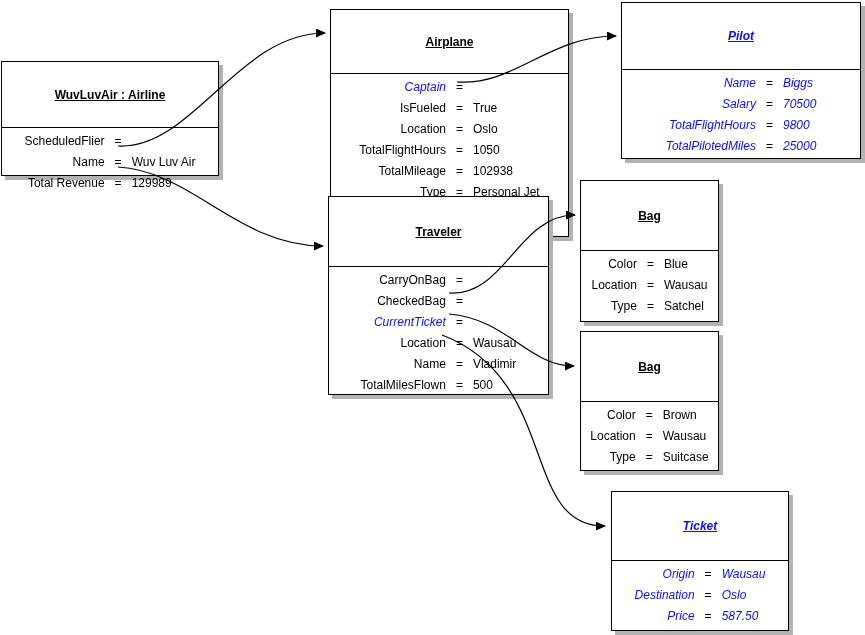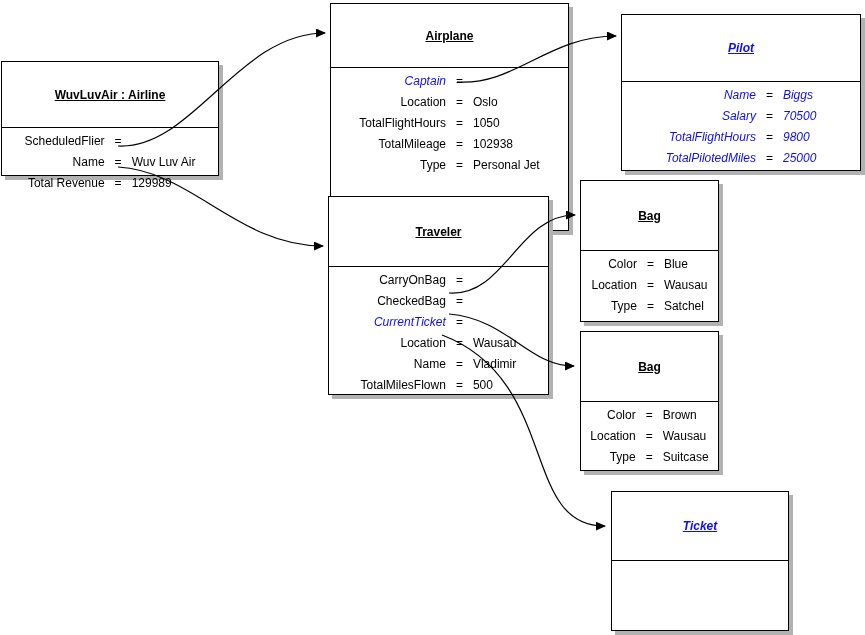--- a/index.html
+++ b/index.html
@@ -50,23 +50,23 @@
   .prop-eq{text-align:center;padding:0 5px;}
   .prop-val{text-align:left;padding-left:5px;}
   .prop-row.blue .prop-lbl,
   .prop-row.blue .prop-val{
     color:var(--blue_text,#0000e6);
     font-style:italic;
   }
   
   #box-airline {left:1px;  top:61px;  width:218px;height:115px;}
   #box-airline  .obj-header{height:66px;}
-  #box-airplane{left:330px;top:3px;   width:239px;height:228px;}
+  #box-airplane{left:330px;top:9px;   width:239px;height:228px;}
   #box-airplane .obj-header{height:64px;}
-  #box-pilot   {left:621px;top:2px;   width:240px;height:157px;margin-top:12px;}
+  #box-pilot   {left:621px;top:2px;   width:240px;height:157px;}
   #box-pilot    .obj-header{height:67px;}
   #box-traveler{left:328px;top:196px; width:221px;height:199px;}
   #box-traveler .obj-header{height:70px;}
   #box-bag1    {left:580px;top:180px; width:139px;height:142px;}
   #box-bag1     .obj-header{height:70px;}
   #box-bag2    {left:580px;top:331px; width:139px;height:140px;}
   #box-bag2     .obj-header{height:70px;}
   #box-ticket  {left:611px;top:491px; width:178px;height:140px;}
   #box-ticket   .obj-header{height:69px;}
   .wires{
@@ -106,20 +106,25 @@
     <div class="obj-header">
       <span class="obj-title">Airplane</span>
     </div>
     <div class="obj-body">
       <div class="prop-row blue">
         <span class="prop-lbl">Captain</span>
         <span class="prop-eq">=</span>
         <span class="prop-val"></span>
       </div>
       <div class="prop-row">
+        <span class="prop-lbl">IsFueled</span>
+        <span class="prop-eq">=</span>
+        <span class="prop-val">True</span>
+      </div>
+      <div class="prop-row">
         <span class="prop-lbl">Location</span>
         <span class="prop-eq">=</span>
         <span class="prop-val">Oslo</span>
       </div>
       <div class="prop-row">
         <span class="prop-lbl">TotalFlightHours</span>
         <span class="prop-eq">=</span>
         <span class="prop-val">1050</span>
       </div>
       <div class="prop-row">
@@ -243,20 +248,37 @@
         <span class="prop-lbl">Type</span>
         <span class="prop-eq">=</span>
         <span class="prop-val">Suitcase</span>
       </div>
     </div>
   </div>
 
   <div class="obj-box" id="box-ticket">
     <div class="obj-header">
       <span class="obj-title blue">Ticket</span>
+    </div>
+    <div class="obj-body">
+      <div class="prop-row blue">
+        <span class="prop-lbl">Origin</span>
+        <span class="prop-eq">=</span>
+        <span class="prop-val">Wausau</span>
+      </div>
+      <div class="prop-row blue">
+        <span class="prop-lbl">Destination</span>
+        <span class="prop-eq">=</span>
+        <span class="prop-val">Oslo</span>
+      </div>
+      <div class="prop-row blue">
+        <span class="prop-lbl">Price</span>
+        <span class="prop-eq">=</span>
+        <span class="prop-val">587.50</span>
+      </div>
     </div>
   </div>
 
   <svg class="wires" width="865" height="635" viewBox="0 0 865 635" xmlns="http://www.w3.org/2000/svg">
     <defs>
       <marker id="arrowhead" markerWidth="11" markerHeight="9" refX="9" refY="4.5" orient="auto" markerUnits="userSpaceOnUse">
         <path d="M0,0 L10,4.5 L0,9 Z" fill="#000"></path>
       </marker>
     </defs>
     <path d="M 118,146 C 192,150 238,33 325,33" fill="none" stroke="#000" stroke-width="1.2" marker-end="url(#arrowhead)"></path>

